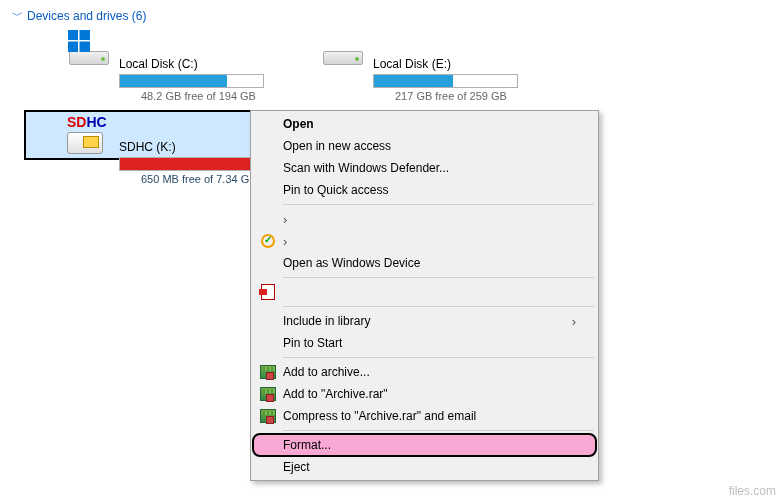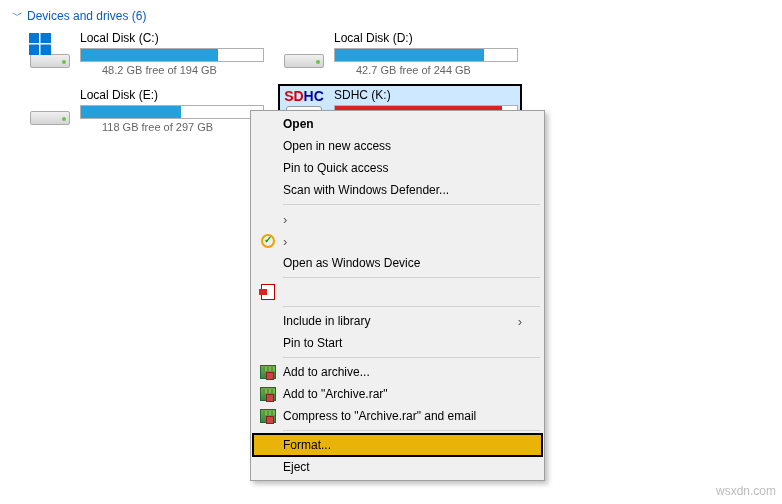--- a/index.html
+++ b/index.html
@@ -33,25 +33,26 @@
     width: 240px;
     display: flex;
     gap: 8px;
     padding: 2px;
   }
   .drive.hov { background: #cde8ff; outline: 2px solid #000; outline-offset: 0; height: 46px; }
   .drive-icon {
     width: 44px;
     height: 40px;
     display: flex;
-    align-items: center;
+    align-items: flex-start;
     justify-content: center;
+    margin-left: 39px;
   }
   .drive-body { flex: 1; }
-  .drive-title { margin-bottom: 3px; }
+  .drive-title { margin-bottom: 3px; margin-top: 26px; }
   .bar {
     height: 14px;
     border: 1px solid #b0b0b0;
     background: #fff;
     position: relative;
   }
   .bar-fill {
     position: absolute; top:0; left:0; bottom:0;
     background: #26a0da;
   }
@@ -90,38 +91,38 @@
   .sdcard::before{
     content:""; position:absolute; right:3px; top:3px;
     width:14px; height:10px; background:#ffd24a;
     border:1px solid #b38f00;
   }
 
   
   .menu {
     position:absolute;
     left:250px; top:110px;
-    width:295px;
+    width:349px;
     background:#f0f0f0;
     border:1px solid #a0a0a0;
     box-shadow:3px 3px 5px rgba(0,0,0,0.25);
     padding:2px;
     font-size:12px;
   }
   .mi {
     display:flex; align-items:center;
     height:22px;
     padding:0 20px 0 30px;
     position:relative;
     cursor:default;
   }
   .mi .lbl { flex:1; }
   .mi .arr { color:#555; font-size:13px; }
   .mi.bold .lbl { font-weight:600; }
-  .mi.hov { background:#eab308; }
+  .mi.hov { background:#f9a8d4;border-radius:7px; }
   .mi.boxed { outline:2px solid #000; outline-offset:-1px; }
   .sep { height:1px; background:#d0d0d0; margin:3px 2px 3px 30px; }
   .micon {
     position:absolute; left:6px; width:18px; height:18px;
     display:flex; align-items:center; justify-content:center;
     font-size:14px;
   }
   .shield {
     width:14px;height:14px;border-radius:50%;
     border:2px solid #f0a000; position:relative;
@@ -154,43 +155,31 @@
       </div>
     <div class="drive-body">
       <div class="drive-title">Local Disk (C:)</div>
       <div class="bar">
           <div class="bar-fill" style="width:75%"></div>
         </div>
       <div class="drive-sub">48.2 GB free of 194 GB</div>
     </div>
   </div>
 
-  <div class="drive">
-    <div class="drive-icon">
-        <div class="hdd"></div>
-      </div>
-    <div class="drive-body">
-      <div class="drive-title">Local Disk (D:)</div>
-      <div class="bar">
-          <div class="bar-fill" style="width:82%"></div>
-        </div>
-      <div class="drive-sub">42.7 GB free of 244 GB</div>
-    </div>
-  </div>
 
   <div class="drive">
     <div class="drive-icon">
         <div class="hdd"></div>
       </div>
     <div class="drive-body">
       <div class="drive-title">Local Disk (E:)</div>
       <div class="bar">
           <div class="bar-fill" style="width:55%"></div>
         </div>
-      <div class="drive-sub">118 GB free of 297 GB</div>
+      <div class="drive-sub">217 GB free of 259 GB</div>
     </div>
   </div>
 
   <div class="drive hov">
     <div class="drive-icon" style="flex-direction:column">
       <div class="sdhc-lbl"><span class="r">SD</span><span class="b">HC</span></div>
       <div class="sdcard"></div>
     </div>
     <div class="drive-body">
       <div class="drive-title">SDHC (K:)</div>
@@ -204,24 +193,24 @@
 </div>
 
 <div class="menu">
   <div class="mi bold">
       <span class="lbl">Open</span>
     </div>
   <div class="mi">
       <span class="lbl">Open in new access</span>
     </div>
   <div class="mi">
+      <span class="lbl">Scan with Windows Defender...</span>
+    </div>
+  <div class="mi">
       <span class="lbl">Pin to Quick access</span>
-    </div>
-  <div class="mi">
-      <span class="lbl">Scan with Windows Defender...</span>
     </div>
   <div class="sep"></div>
   <div class="mi">
       <span class="arr">›</span>
     </div>
   <div class="mi">
       <span class="micon">
         <span class="shield"></span>
       </span>
       <span class="arr">›</span>
@@ -264,13 +253,13 @@
     </div>
   <div class="sep"></div>
   <div class="mi hov boxed">
       <span class="lbl">Format...</span>
     </div>
   <div class="mi">
       <span class="lbl">Eject</span>
     </div>
 </div>
 
-<div class="watermark">wsxdn.com</div>
+<div class="watermark">files.com</div>
 
 </body></html>

